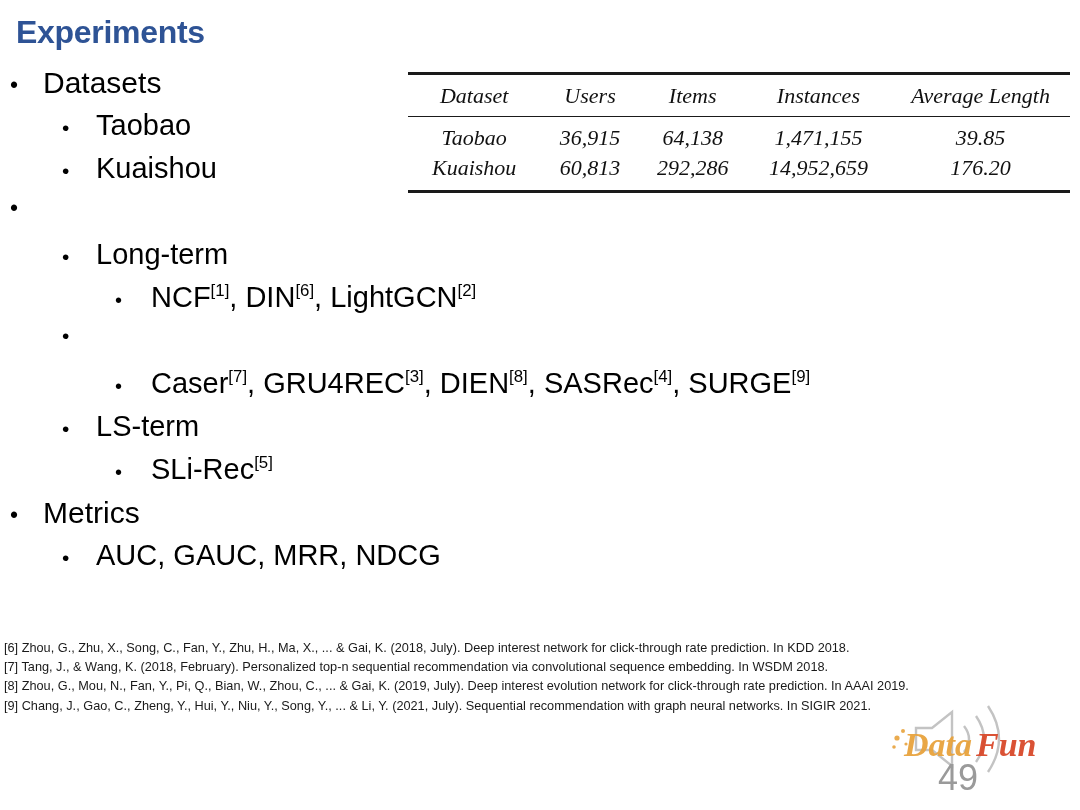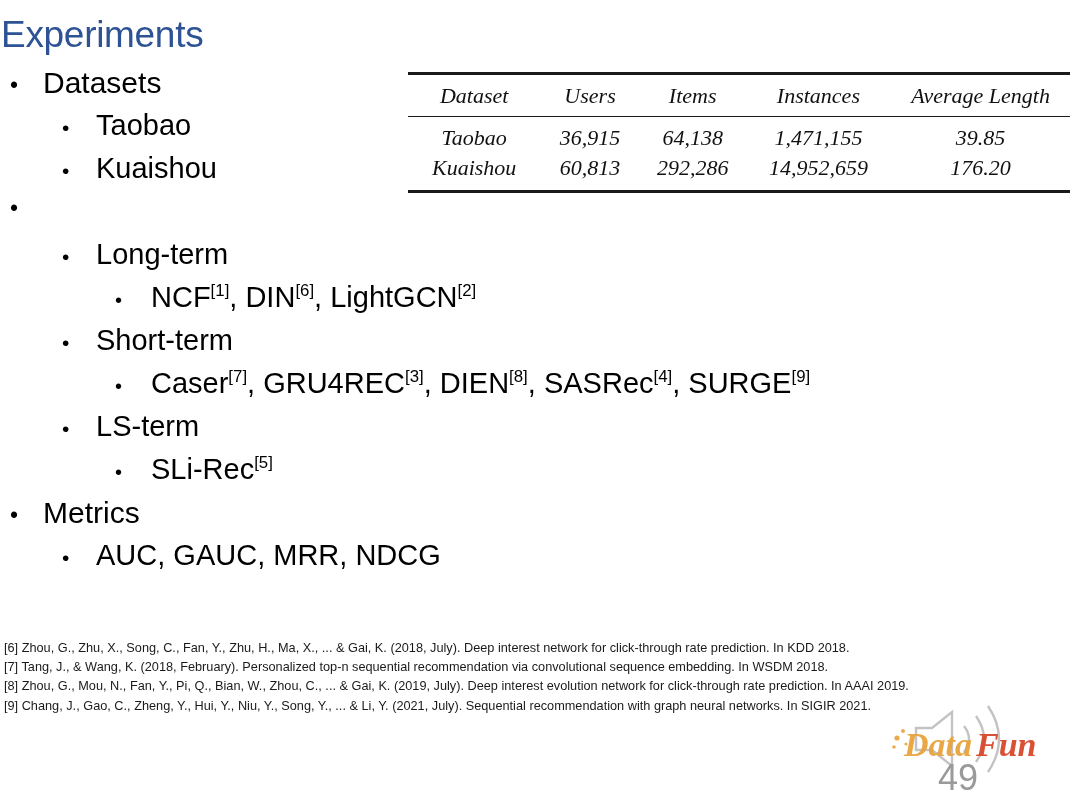--- a/index.html
+++ b/index.html
@@ -12,24 +12,24 @@
     height: 810px;
     position: relative;
     overflow: hidden;
     font-family: "Liberation Sans", sans-serif;
     color: #000000;
   }
 
   
   #slide-title {
     position: absolute;
-    left: 1px;
+    left: 16px;
     top: 16px;
-    font-size: 37px;
-    font-weight: normal;
+    font-size: 32px;
+    font-weight: bold;
     color: #2E5395;
     letter-spacing: -0.3px;
     line-height: 1.05;
     white-space: nowrap;
   }
 
   
   #outline {
     position: absolute;
     left: 0px;
@@ -175,21 +175,20 @@
     <div class="bullet-row lvl2">
       <span class="bullet-mark">•</span>
       <span class="bullet-text">Long-term</span>
     </div>
     <div class="bullet-row lvl3">
       <span class="bullet-mark">•</span>
       <span class="bullet-text"><span>NCF</span><sup>[1]</sup><span>, DIN</span><sup>[6]</sup><span>, LightGCN</span><sup>[2]</sup></span>
     </div>
     <div class="bullet-row lvl2">
       <span class="bullet-mark">•</span>
-      <span class="bullet-text">Short-term</span>
     </div>
     <div class="bullet-row lvl3">
       <span class="bullet-mark">•</span>
       <span class="bullet-text"><span>Caser</span><sup>[7]</sup><span>, GRU4REC</span><sup>[3]</sup><span>, DIEN</span><sup>[8]</sup><span>, SASRec</span><sup>[4]</sup><span>, SURGE</span><sup>[9]</sup></span>
     </div>
     <div class="bullet-row lvl2">
       <span class="bullet-mark">•</span>
       <span class="bullet-text">LS-term</span>
     </div>
     <div class="bullet-row lvl3">

